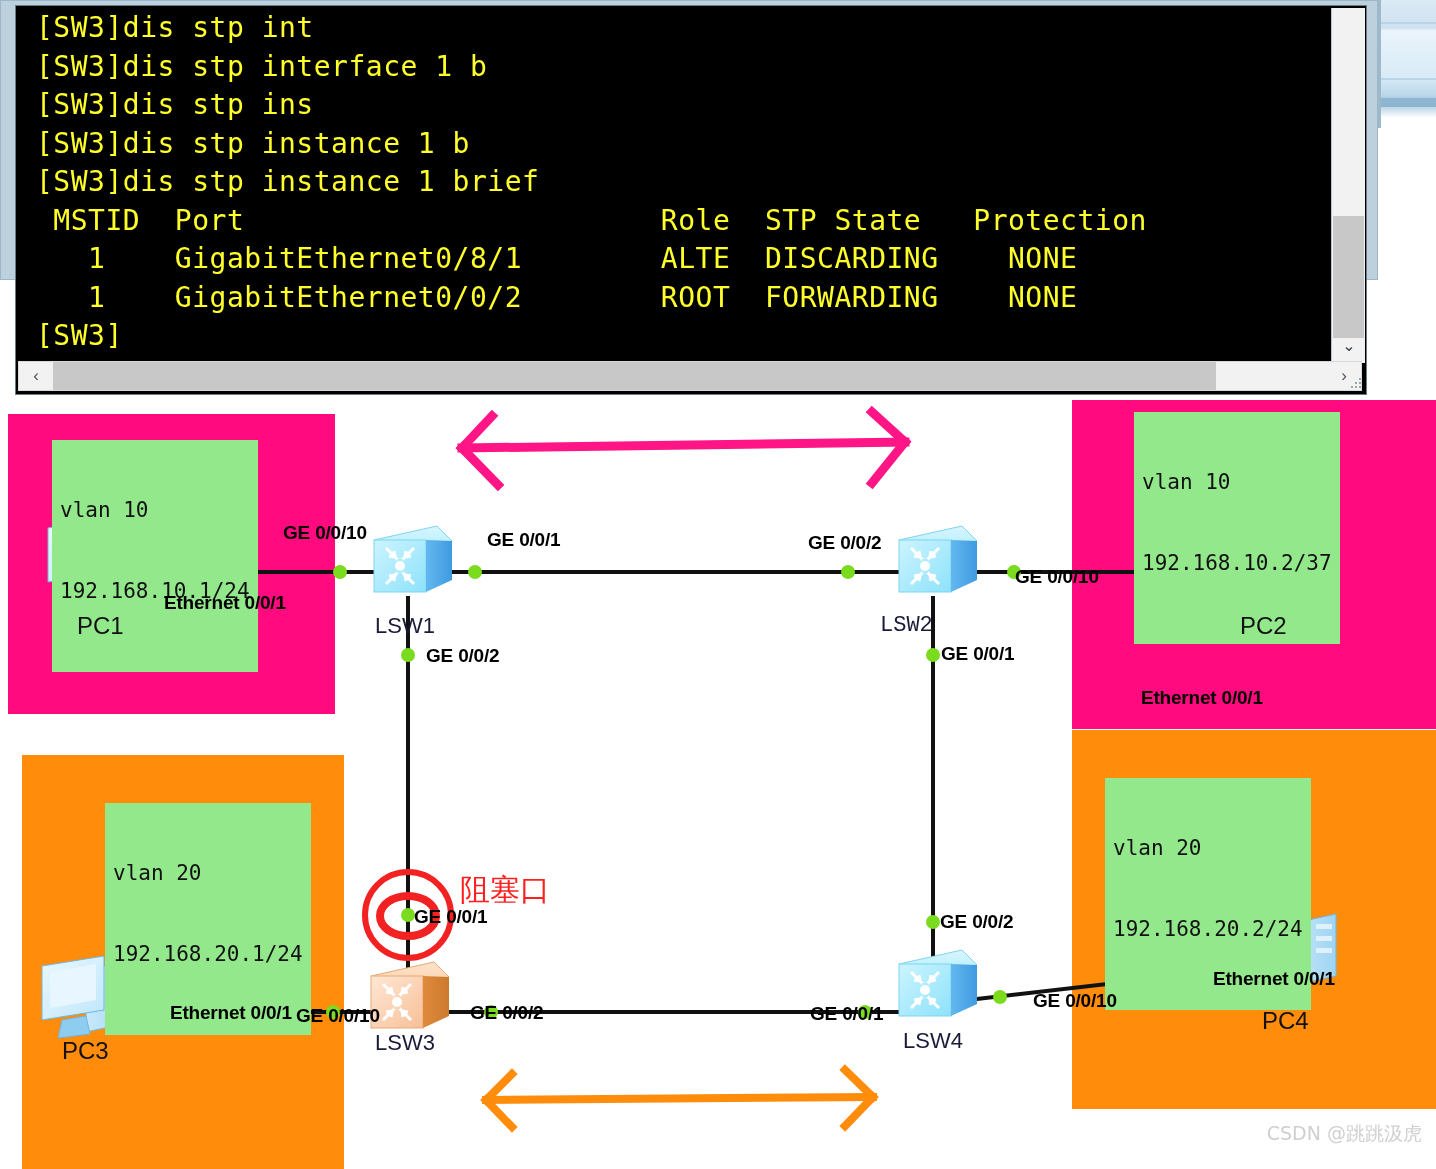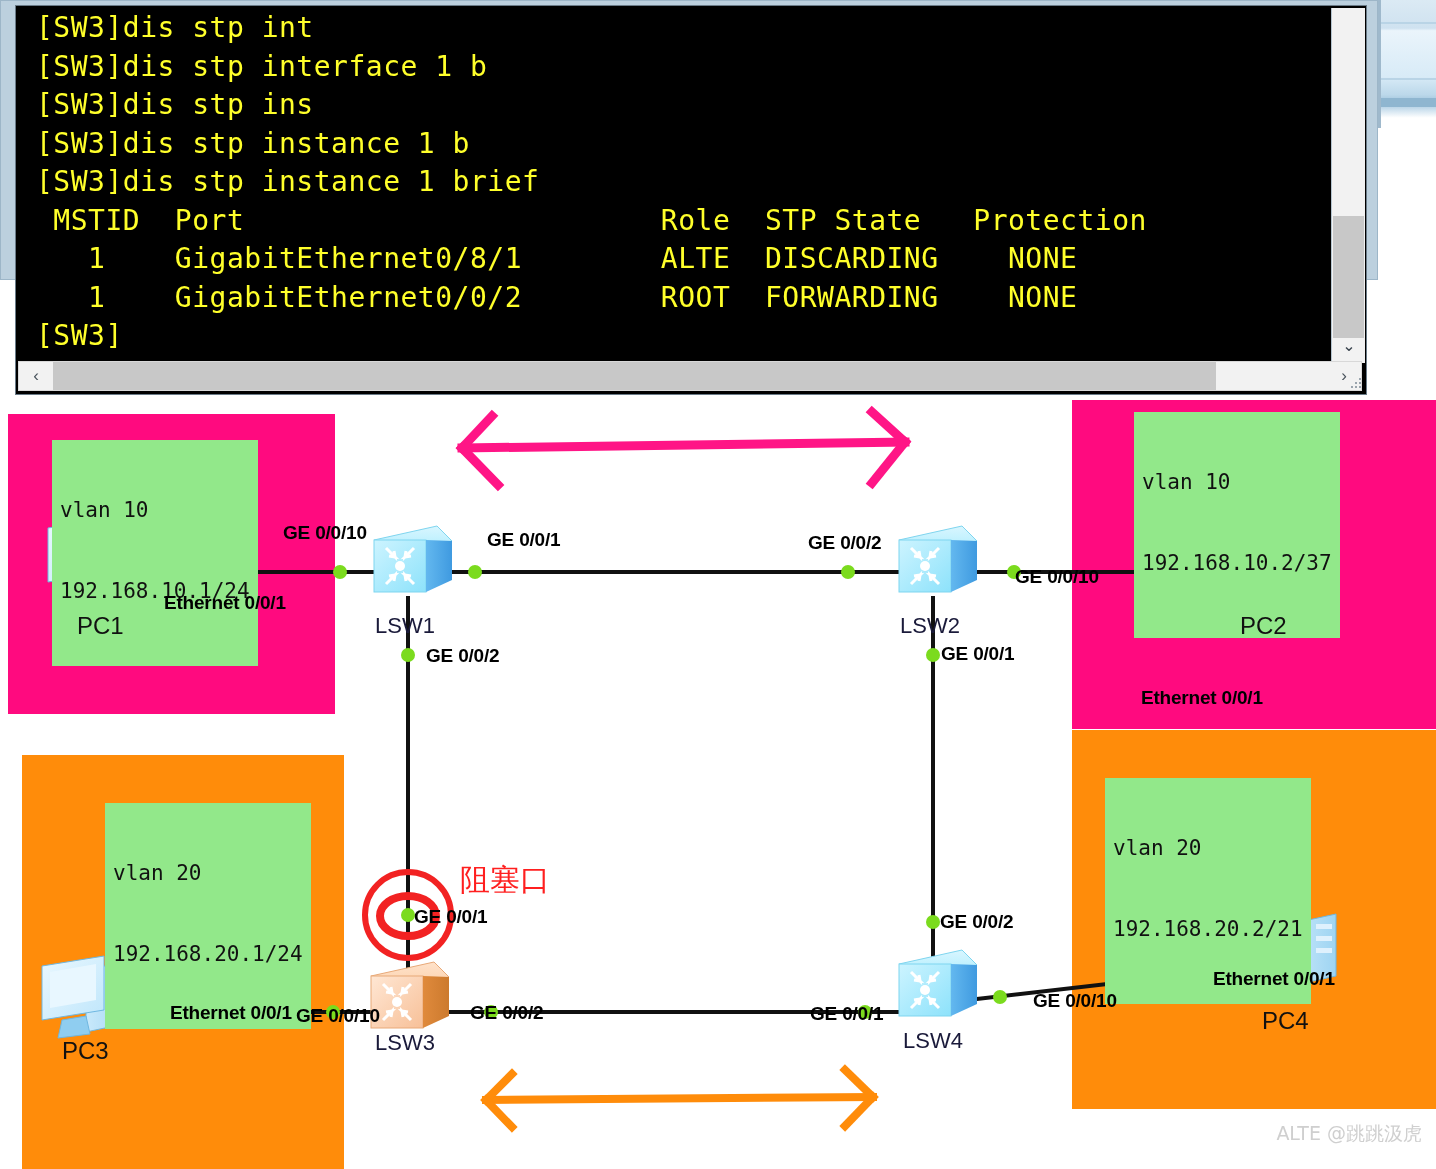--- a/index.html
+++ b/index.html
@@ -44,21 +44,21 @@
   .hsb .hthumb{position:absolute;left:0;top:0;height:28px;width:1163px;background:#c8c8c8;}
   .grip{position:absolute;right:2px;bottom:2px;width:14px;height:14px;}
   .grip i{position:absolute;width:2px;height:2px;background:#9aa4ad;}
 
   
   .canvas{position:absolute;left:0;top:400px;width:1436px;height:769px;background:#fff;overflow:hidden;}
   .zone{position:absolute;}
   .zone.pink{background:#ff0a7f;}
   .zone.orange{background:#ff8c0a;}
 
-  .vlanbox{position:absolute;background:#92e88a;padding:3px 8px 7px 8px;
+  .vlanbox{position:absolute;background:#92e88a;padding:3px 8px 13px 8px;
     font-family:"DejaVu Sans Mono","Liberation Mono",monospace;
     font-size:21px;line-height:27px;color:#111;white-space:pre;}
 
   svg.links{position:absolute;left:0;top:0;width:1436px;height:769px;overflow:visible;}
 
   .lbl{position:absolute;font-family:"Liberation Sans",sans-serif;font-size:19px;
     font-weight:bold;color:#000;white-space:nowrap;letter-spacing:-0.2px;}
   .dev{position:absolute;font-family:"Liberation Sans",sans-serif;font-size:22px;
     color:#1a1a3a;white-space:nowrap;}
   .pcname{position:absolute;font-family:"Liberation Sans",sans-serif;font-size:24px;
@@ -310,48 +310,48 @@
     <div class="vlanbox" style="left:1134px;top:12px;">
       <div>vlan 10</div>
       <div>192.168.10.2/37</div>
     </div>
     <div class="vlanbox" style="left:105px;top:403px;">
       <div>vlan 20</div>
       <div>192.168.20.1/24</div>
     </div>
     <div class="vlanbox" style="left:1105px;top:378px;">
       <div>vlan 20</div>
-      <div>192.168.20.2/21</div>
+      <div>192.168.20.2/24</div>
     </div>
 
     <div class="lbl" style="left:164px;top:192px;">Ethernet 0/0/1</div>
     <div class="lbl" style="left:283px;top:122px;">GE 0/0/10</div>
     <div class="lbl" style="left:487px;top:129px;">GE 0/0/1</div>
     <div class="lbl" style="left:426px;top:245px;">GE 0/0/2</div>
     <div class="lbl" style="left:808px;top:132px;">GE 0/0/2</div>
     <div class="lbl" style="left:1015px;top:166px;">GE 0/0/10</div>
     <div class="lbl" style="left:941px;top:243px;">GE 0/0/1</div>
     <div class="lbl" style="left:1141px;top:287px;">Ethernet 0/0/1</div>
     <div class="lbl" style="left:170px;top:602px;">Ethernet 0/0/1</div>
     <div class="lbl" style="left:296px;top:605px;">GE 0/0/10</div>
     <div class="lbl" style="left:414px;top:506px;">GE 0/0/1</div>
     <div class="lbl" style="left:470px;top:602px;">GE 0/0/2</div>
     <div class="lbl" style="left:810px;top:603px;">GE 0/0/1</div>
     <div class="lbl" style="left:940px;top:511px;">GE 0/0/2</div>
     <div class="lbl" style="left:1033px;top:590px;">GE 0/0/10</div>
     <div class="lbl" style="left:1213px;top:568px;">Ethernet 0/0/1</div>
 
     <div class="dev" style="left:375px;top:213px;">LSW1</div>
-    <div class="dev" style="left:900px;top:213px;">LSW2</div>
+    <div class="dev" style="left:880px;top:213px;font-family:Liberation Mono, monospace;">LSW2</div>
     <div class="dev" style="left:375px;top:630px;">LSW3</div>
     <div class="dev" style="left:903px;top:628px;">LSW4</div>
 
     <div class="pcname" style="left:77px;top:212px;">PC1</div>
     <div class="pcname" style="left:1212px;top:212px;margin-left:28px;">PC2</div>
     <div class="pcname" style="left:62px;top:637px;">PC3</div>
     <div class="pcname" style="left:1262px;top:607px;">PC4</div>
 
-    <div class="blocklbl" style="left:460px;top:460px;">阻塞口</div>
-
-    <div class="wm">ALTE @跳跳汲虎</div>
+    <div class="blocklbl" style="left:460px;top:470px;">阻塞口</div>
+
+    <div class="wm">CSDN @跳跳汲虎</div>
   </div>
 
 </div>
 
 </body></html>

